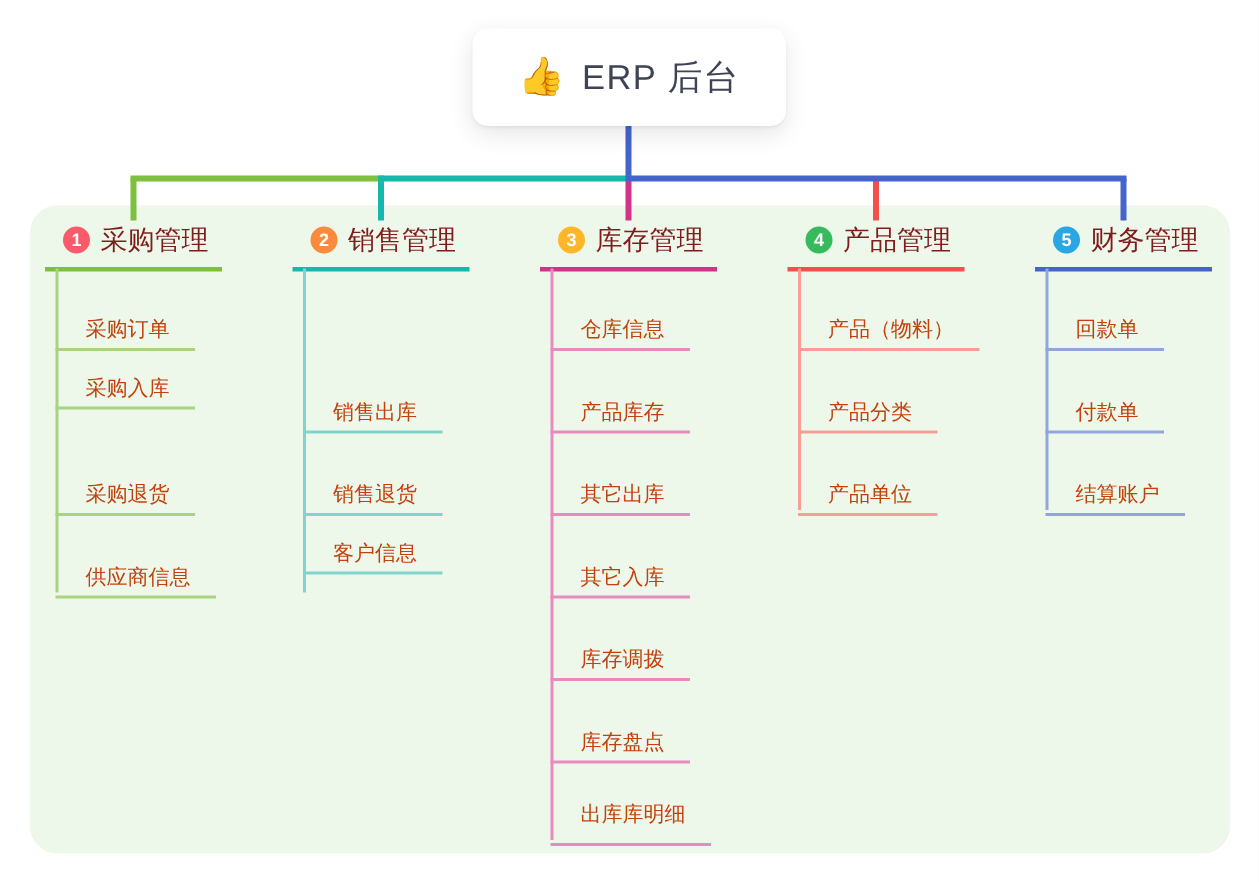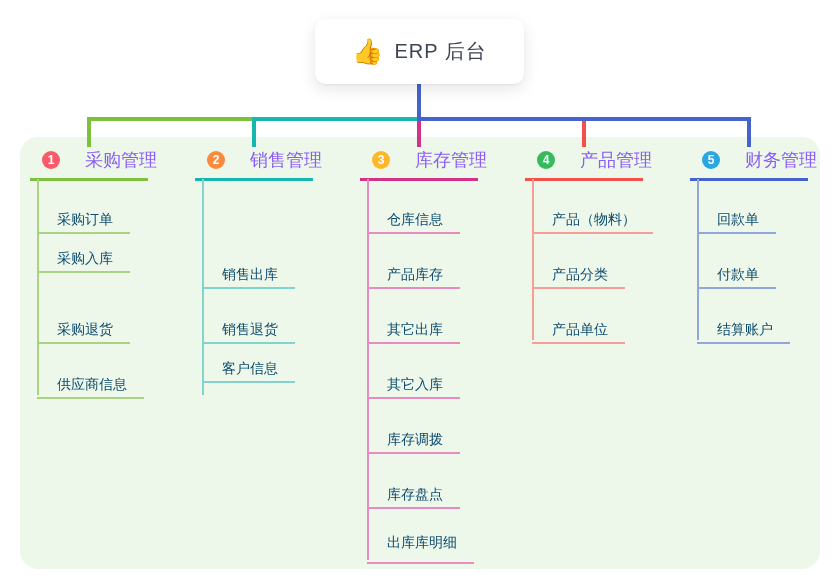--- a/index.html
+++ b/index.html
@@ -9,41 +9,41 @@
   
   .canvas{position:absolute;left:20px;top:137px;width:800px;height:432px;
           background:#edf8ea;border-radius:18px;z-index:0;}
 
   
   .root-card{position:absolute;left:315px;top:19px;width:209px;height:65px;
              background:#ffffff;border-radius:10px;z-index:5;
              box-shadow:0 1px 2px rgba(0,0,0,.05),0 5px 16px rgba(0,0,0,.10);
              display:flex;align-items:center;justify-content:center;cursor:pointer;}
   .root-emoji{font-size:25px;line-height:1;}
-  .root-label{font-size:20px;color:#3e4454;margin-left:11px;font-weight:500;letter-spacing:1px;}
+  .root-label{font-size:23px;color:#3e4454;margin-left:11px;font-weight:500;letter-spacing:1px;}
 
   
   .line{position:absolute;}
   .root-drop{z-index:1;}
   .bus{z-index:2;height:4px;}
   .drop{z-index:1;width:4px;}
 
   
   .branch{position:absolute;inset:0;pointer-events:none;z-index:3;}
   .topic{position:absolute;top:148px;width:118px;box-sizing:border-box;
          padding:0 0 6px 12px;display:flex;align-items:center;gap:7px;
          pointer-events:auto;cursor:pointer;}
   .badge{width:18px;height:18px;border-radius:50%;flex:0 0 18px;
          color:#ffffff;font-size:12px;line-height:18px;text-align:center;font-weight:bold;}
-  .topic-label{font-size:18px;color:#8b5cf6;white-space:nowrap;margin-left:18px;}
+  .topic-label{font-size:18px;color:#7f1d1d;white-space:nowrap;}
   .vline{position:absolute;width:2px;top:179px;}
   .child{position:absolute;height:30px;box-sizing:content-box;
          padding:0 17px 5px 20px;display:flex;align-items:flex-end;
          white-space:nowrap;pointer-events:auto;cursor:pointer;}
-  .child-label{font-size:14px;color:#0c4a6e;line-height:1.15;}
+  .child-label{font-size:14px;color:#c2410c;line-height:1.15;}
 </style>
 </head>
 <body>
 
 <div class="stage">
   <div class="canvas"></div>
 
   <div class="root-card">
     <span class="root-emoji">👍</span>
     <span class="root-label">ERP 后台</span>

